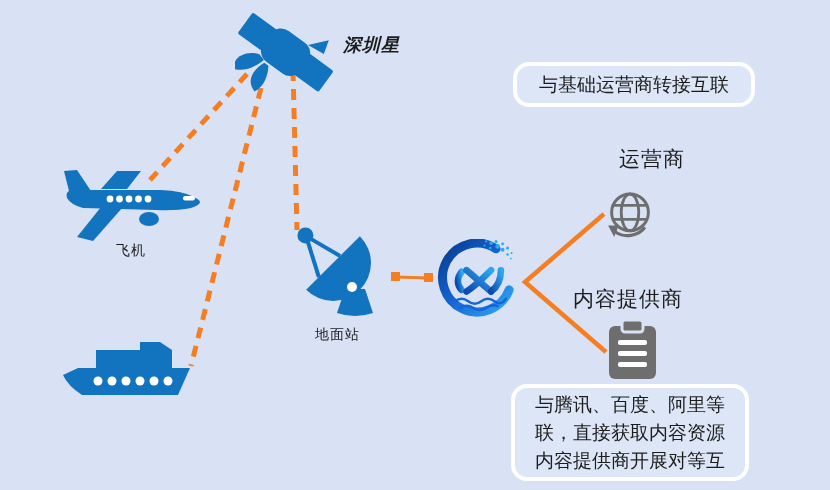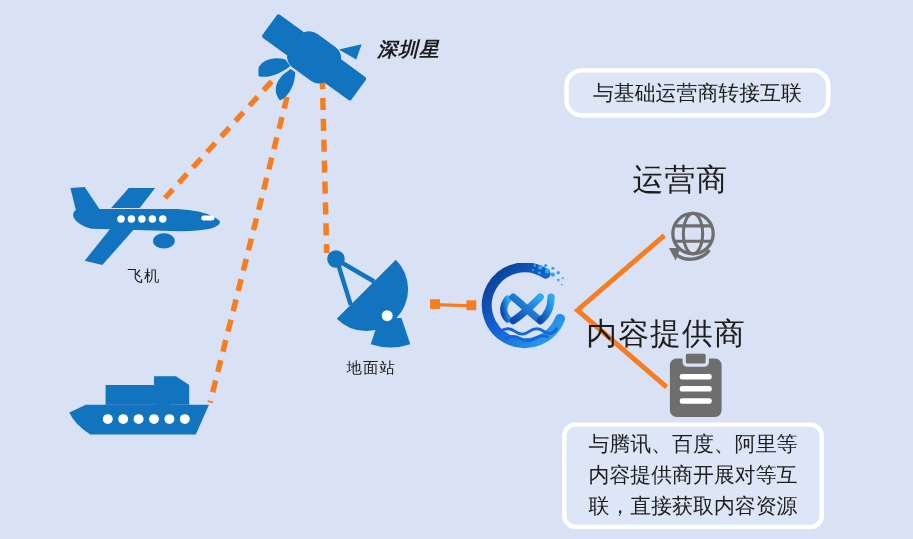--- a/index.html
+++ b/index.html
@@ -18,21 +18,21 @@
   .abs{position:absolute;}
   svg{display:block;}
   .b{fill:var(--icon-blue);}
   .w{fill:#ffffff;}
   .bg-stroke{stroke:var(--page-bg);}
   .g{fill:var(--icon-gray);}
   .gs{stroke:var(--icon-gray);fill:none;}
   .o-stroke{stroke:var(--line-orange);fill:none;}
   .o-fill{fill:var(--line-orange);}
   .node-label{color:var(--text-color);font-size:14px;text-align:center;letter-spacing:1px;}
-  .big-label{color:var(--text-color);font-size:28px;text-align:left;letter-spacing:1px;}
+  .big-label{color:var(--text-color);font-size:21px;text-align:right;letter-spacing:1px;}
   .sat-label{color:var(--text-color);font-size:18px;font-weight:bold;letter-spacing:1px;font-style:italic;}
   .callout{
     background:var(--box-fill);
     border:4px solid var(--box-border);
     border-radius:16px;
     color:var(--text-color);
     display:flex;align-items:center;justify-content:center;
     text-align:center;
   }
   .callout-top{font-size:19px;}
@@ -165,19 +165,19 @@
     <rect class="g bg-stroke" x="17" y="1" width="21" height="12" rx="3" stroke-width="3"></rect>
     <rect class="w" x="13" y="21" width="29" height="5" rx="2"></rect>
     <rect class="w" x="13" y="32" width="29" height="5" rx="2"></rect>
     <rect class="w" x="13" y="43" width="29" height="5" rx="2"></rect>
   </svg>
 
   <div class="abs callout callout-top" style="left:513px;top:62px;width:242px;height:45px;">
     <span>与基础运营商转接互联</span>
   </div>
 
-  <div class="abs callout callout-bottom" style="left:511px;top:384px;width:238px;height:97px;border-radius:12px;">
+  <div class="abs callout callout-bottom" style="left:511px;top:384px;width:238px;height:97px;">
     <span>与腾讯、百度、阿里等</span>
+    <span>联，直接获取内容资源</span>
     <span>内容提供商开展对等互</span>
-    <span>联，直接获取内容资源</span>
   </div>
 
 </div>
 
 </body></html>

